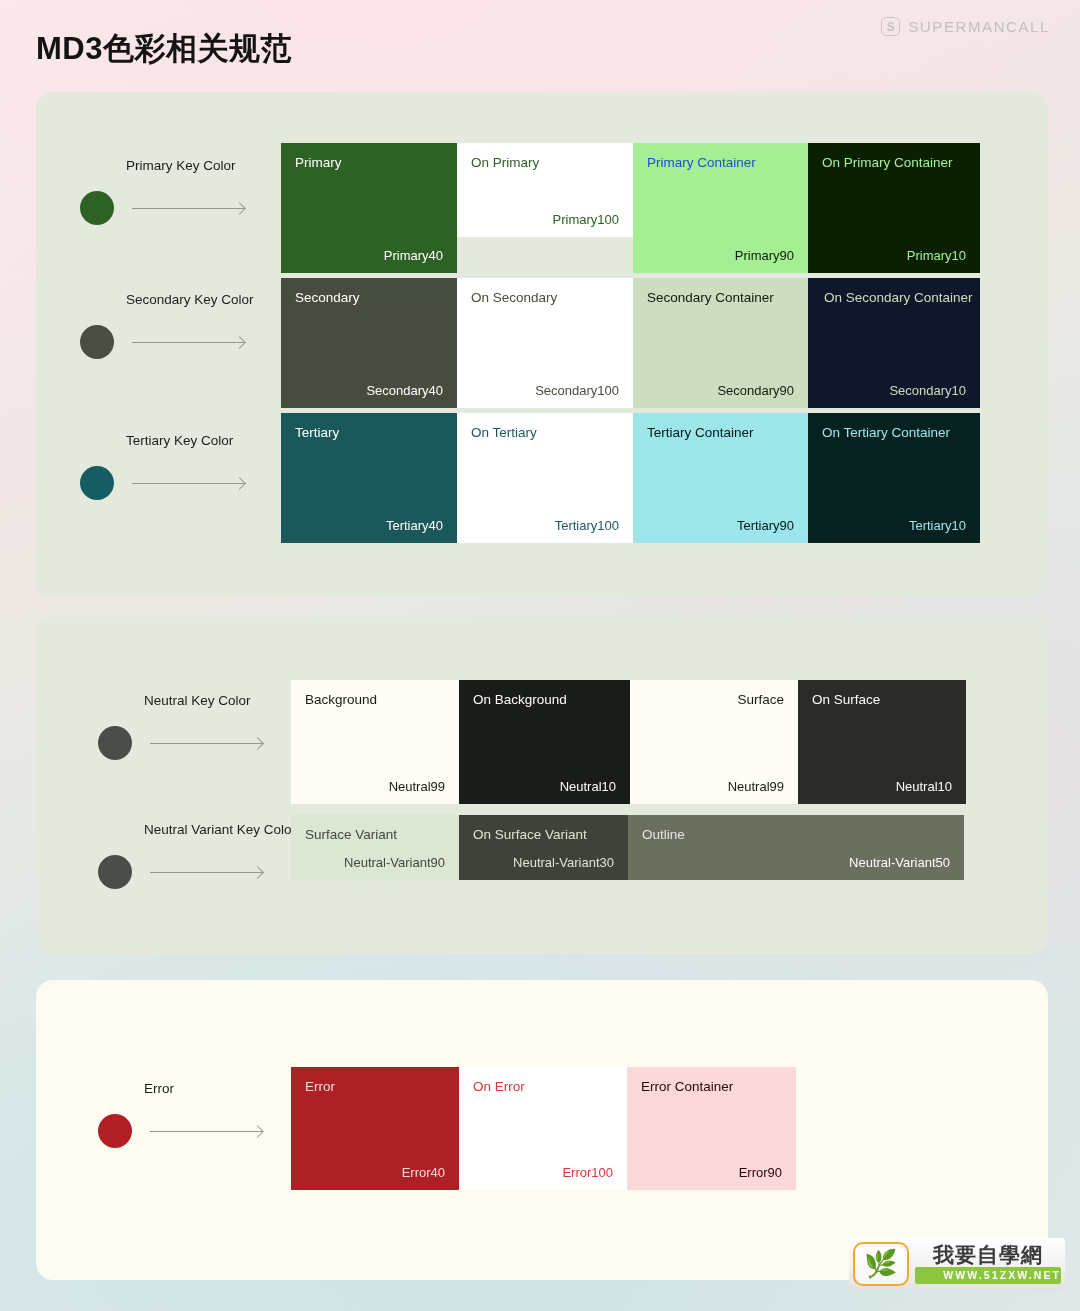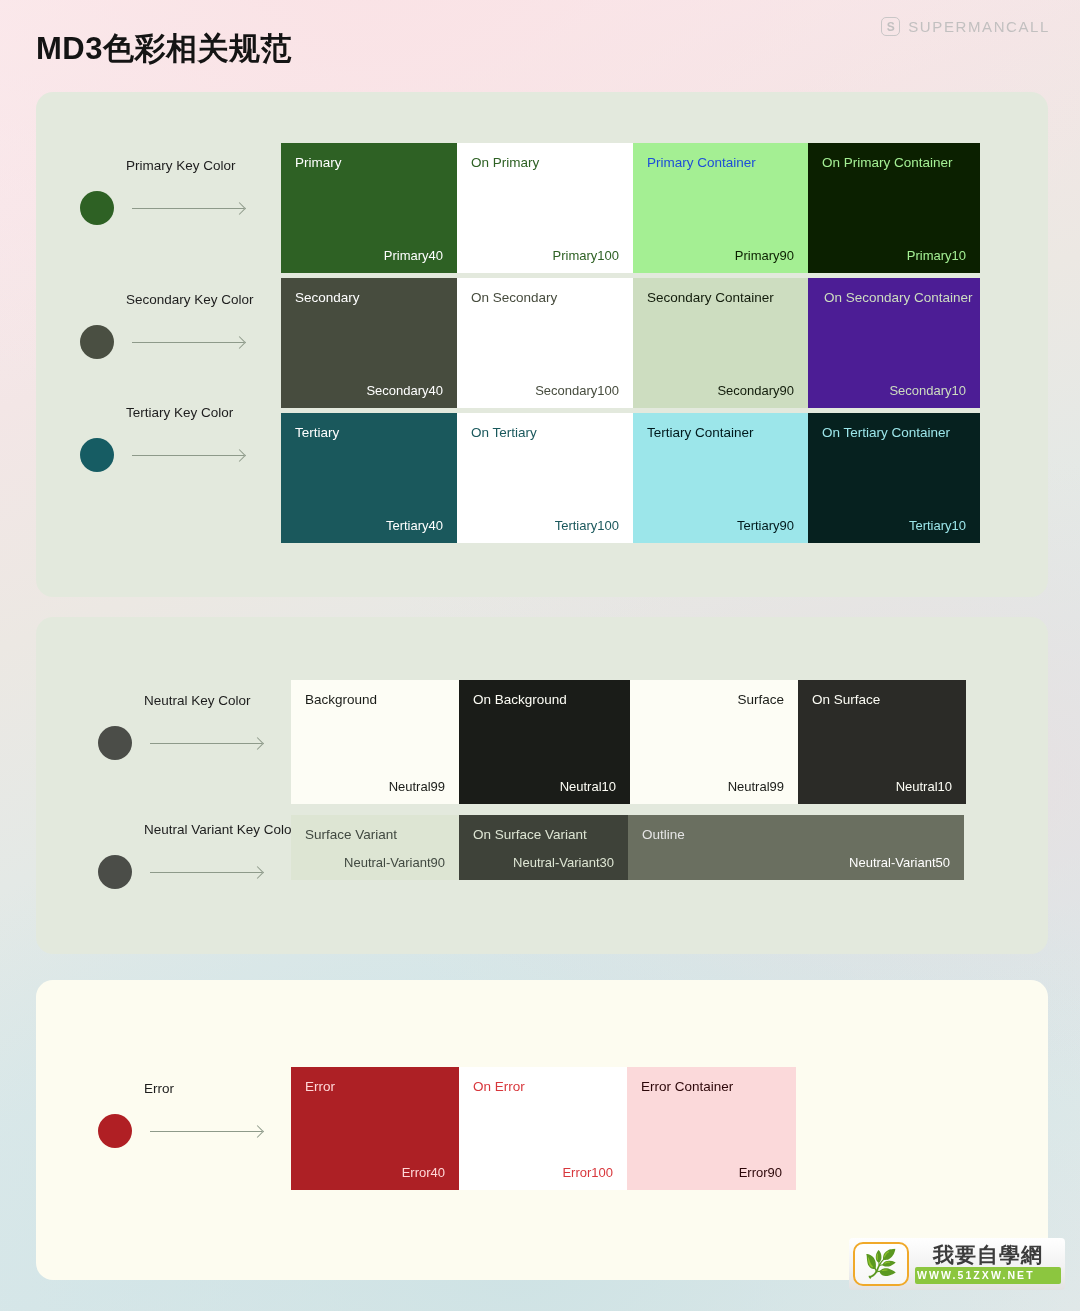--- a/index.html
+++ b/index.html
@@ -179,21 +179,21 @@
     letter-spacing: 1px;
     line-height: 1;
     text-align: center;
   }
   .wm-url {
     background: #8cc63f;
     color: #ffffff;
     font-size: 10.5px;
     font-weight: bold;
     letter-spacing: 2.1px;
-    text-align: left;
+    text-align: right;
     padding: 2px 0 2px 2px;
     border-radius: 2px;
     line-height: 1.15;
   }
 </style>
 </head>
 <body>
 
 <div class="bg-wash-a"></div>
 <div class="bg-wash-b"></div>
@@ -216,21 +216,21 @@
       <div class="key-row">
         <div class="key-dot" style="background: rgb(46, 97, 36);"></div>
         <div class="key-arrow" style="width: 112px; background: rgb(142, 154, 138);"></div>
       </div>
     </div>
     <div class="swatch-row" style="left: 281px; top: 143px; height: 130px;">
       <div class="swatch" style="width: 176px; height: 130px; background: rgb(46, 97, 36);">
         <div class="swatch-name" style="color: rgb(255, 255, 255);">Primary</div>
         <div class="swatch-token" style="color: rgb(255, 255, 255);">Primary40</div>
       </div>
-      <div class="swatch" style="width: 176px; height: 130px; background: rgb(255, 255, 255);">
+      <div class="swatch" style="width: 176px; height: 94px; background: rgb(255, 255, 255);">
         <div class="swatch-name" style="color: rgb(46, 97, 36);">On Primary</div>
         <div class="swatch-token" style="color: rgb(46, 97, 36);">Primary100</div>
       </div>
       <div class="swatch" style="width: 175px; height: 130px; background: rgb(164, 239, 147);">
         <div class="swatch-name" style="color: #1d4ed8;">Primary Container</div>
         <div class="swatch-token" style="color: rgb(11, 32, 0);">Primary90</div>
       </div>
       <div class="swatch" style="width: 172px; height: 130px; background: rgb(11, 32, 0);">
         <div class="swatch-name" style="color: rgb(164, 239, 147);">On Primary Container</div>
         <div class="swatch-token" style="color: rgb(164, 239, 147);">Primary10</div>
@@ -249,26 +249,26 @@
         <div class="swatch-token" style="color: rgb(255, 255, 255);">Secondary40</div>
       </div>
       <div class="swatch" style="width: 176px; height: 130px; background: rgb(255, 255, 255);">
         <div class="swatch-name" style="color: rgb(71, 76, 62);">On Secondary</div>
         <div class="swatch-token" style="color: rgb(71, 76, 62);">Secondary100</div>
       </div>
       <div class="swatch" style="width: 175px; height: 130px; background: rgb(205, 221, 192);">
         <div class="swatch-name" style="color: rgb(18, 28, 11);">Secondary Container</div>
         <div class="swatch-token" style="color: rgb(18, 28, 11);">Secondary90</div>
       </div>
-      <div class="swatch" style="width: 172px; height: 130px; background: #4c1d95; padding-left: 16px;">
+      <div class="swatch" style="width: 172px; height: 130px; background: #0f172a; padding-left: 16px;">
         <div class="swatch-name" style="color: rgb(205, 221, 192);">On Secondary Container</div>
         <div class="swatch-token" style="color: rgb(205, 221, 192);">Secondary10</div>
       </div>
     </div>
-    <div class="key-col" style="left: 80px; top: 405px;">
+    <div class="key-col" style="left: 80px; top: 433px;">
       <div class="key-label">Tertiary Key Color</div>
       <div class="key-row">
         <div class="key-dot" style="background: rgb(22, 92, 99);"></div>
         <div class="key-arrow" style="width: 112px; background: rgb(142, 154, 138);"></div>
       </div>
     </div>
     <div class="swatch-row" style="left: 281px; top: 413px; height: 130px;">
       <div class="swatch" style="width: 176px; height: 130px; background: rgb(26, 88, 92);">
         <div class="swatch-name" style="color: rgb(255, 255, 255);">Tertiary</div>
         <div class="swatch-token" style="color: rgb(255, 255, 255);">Tertiary40</div>

